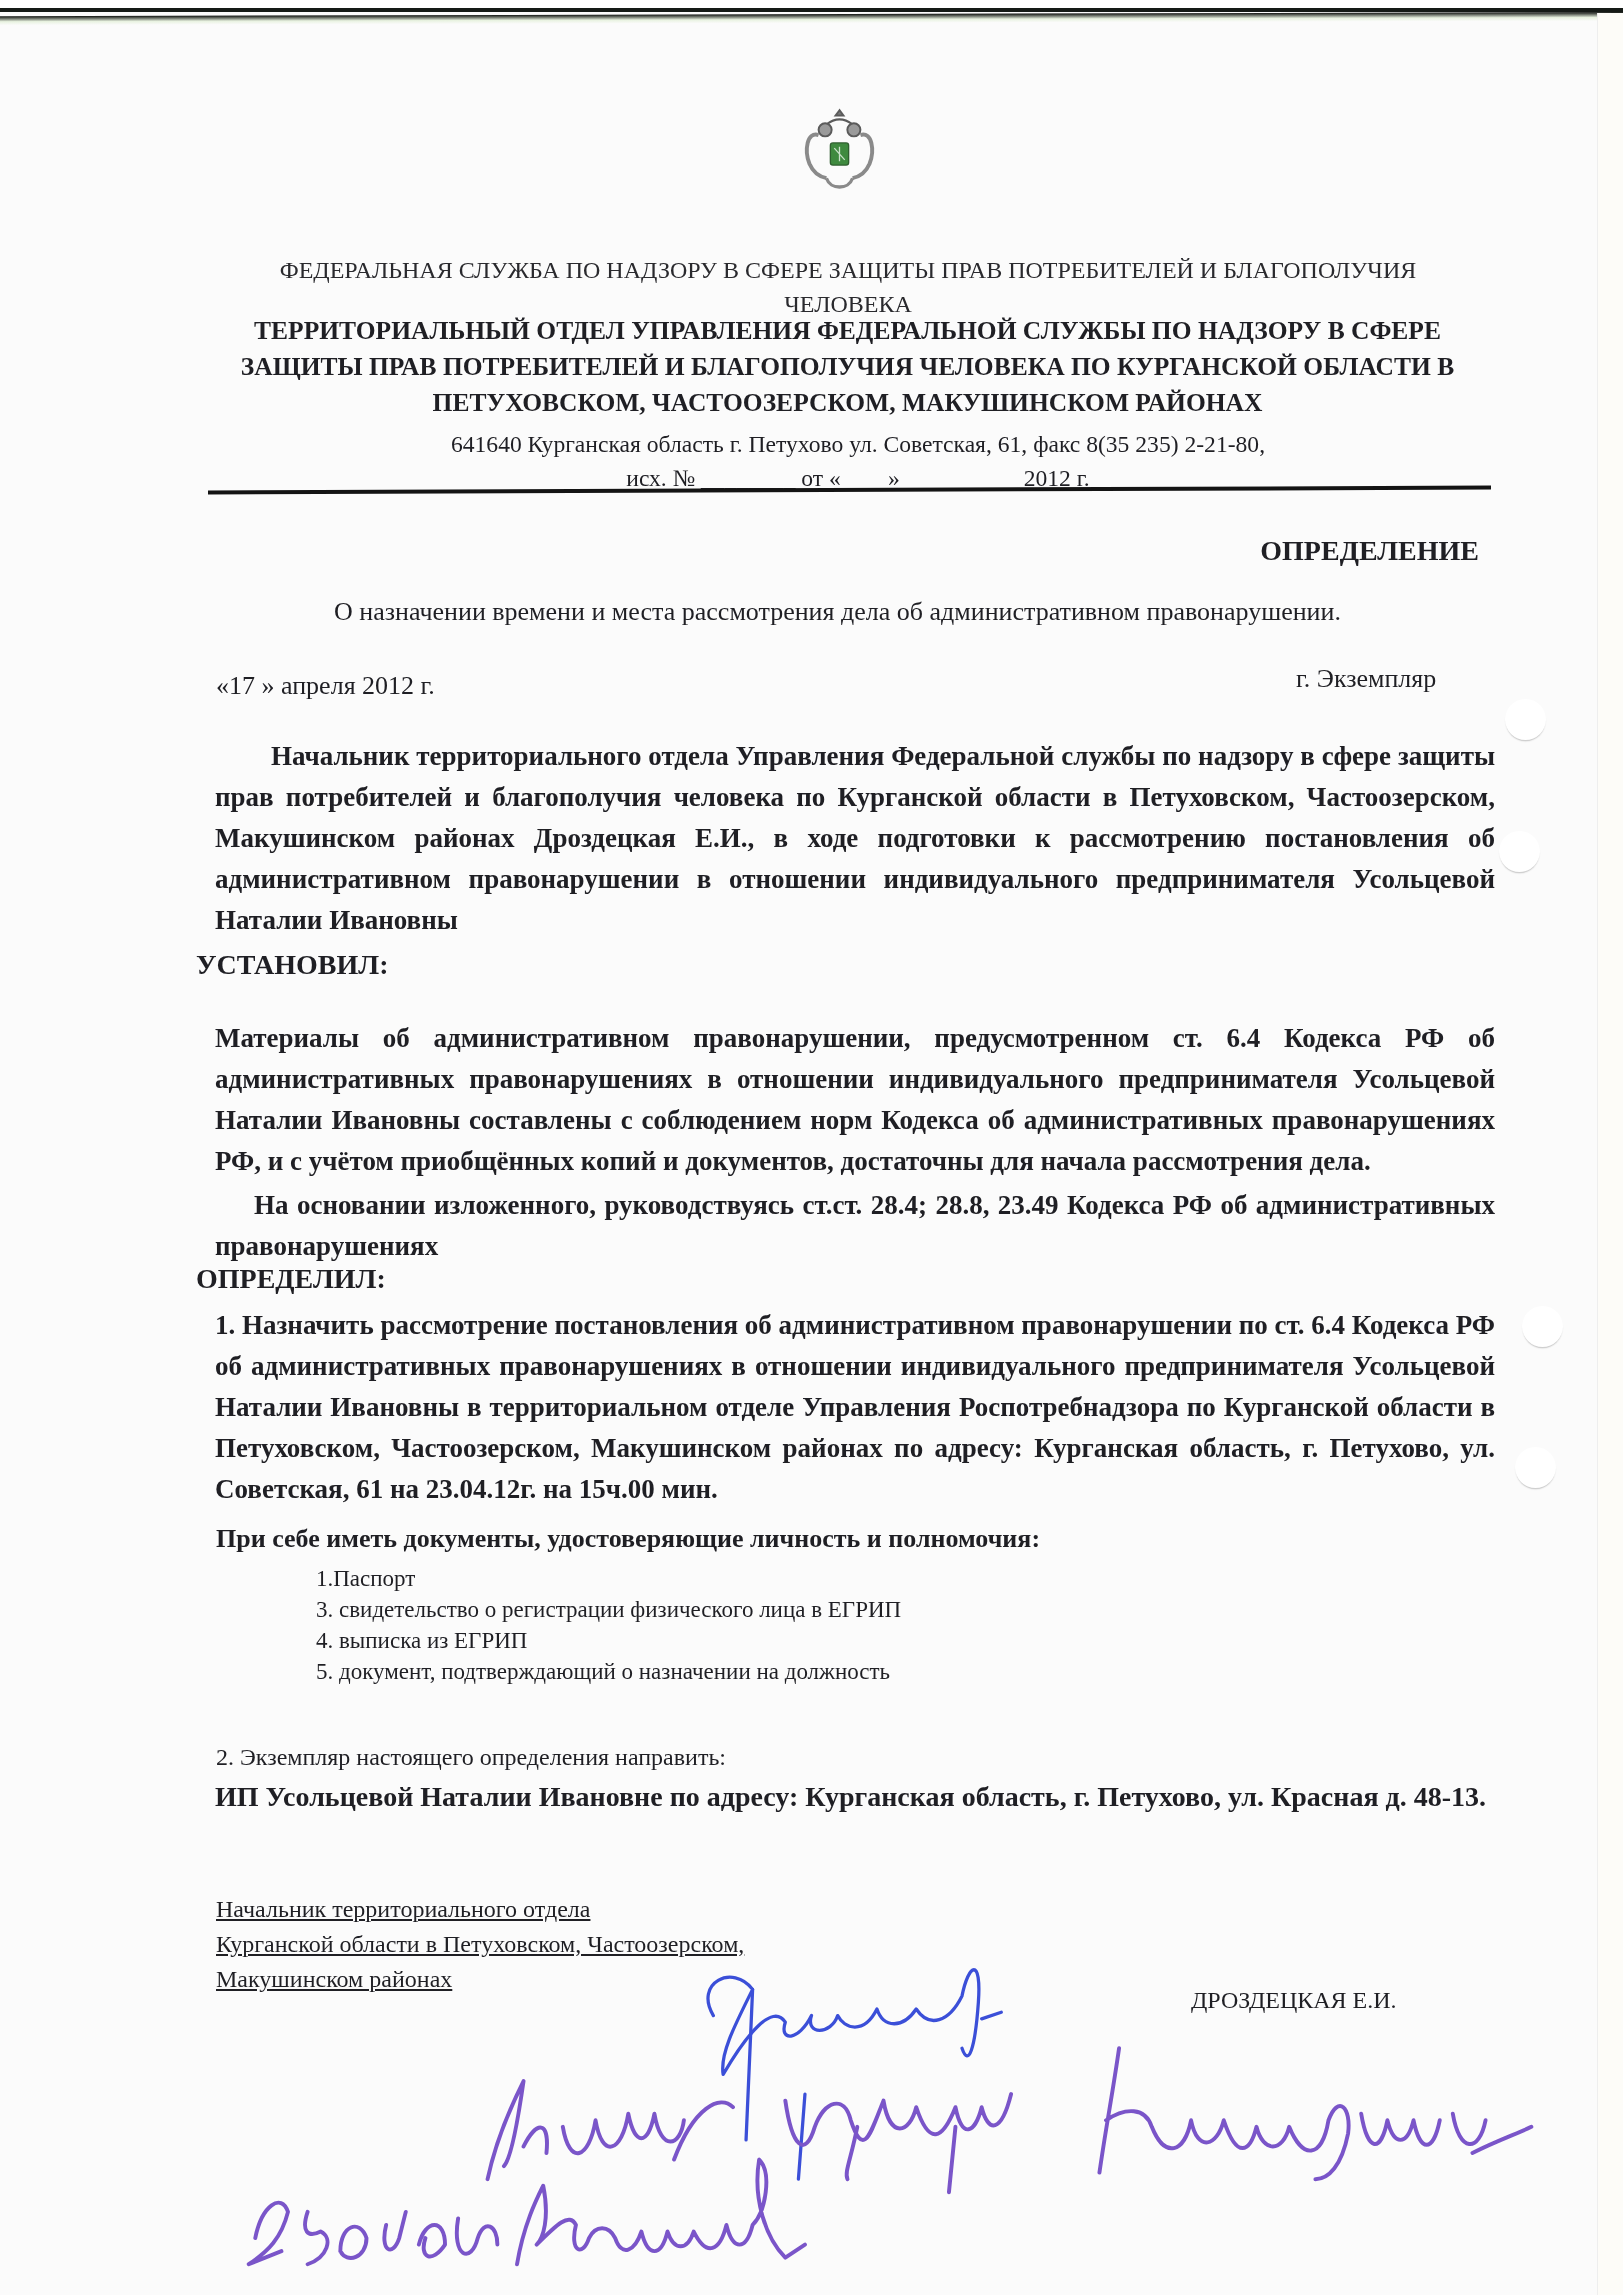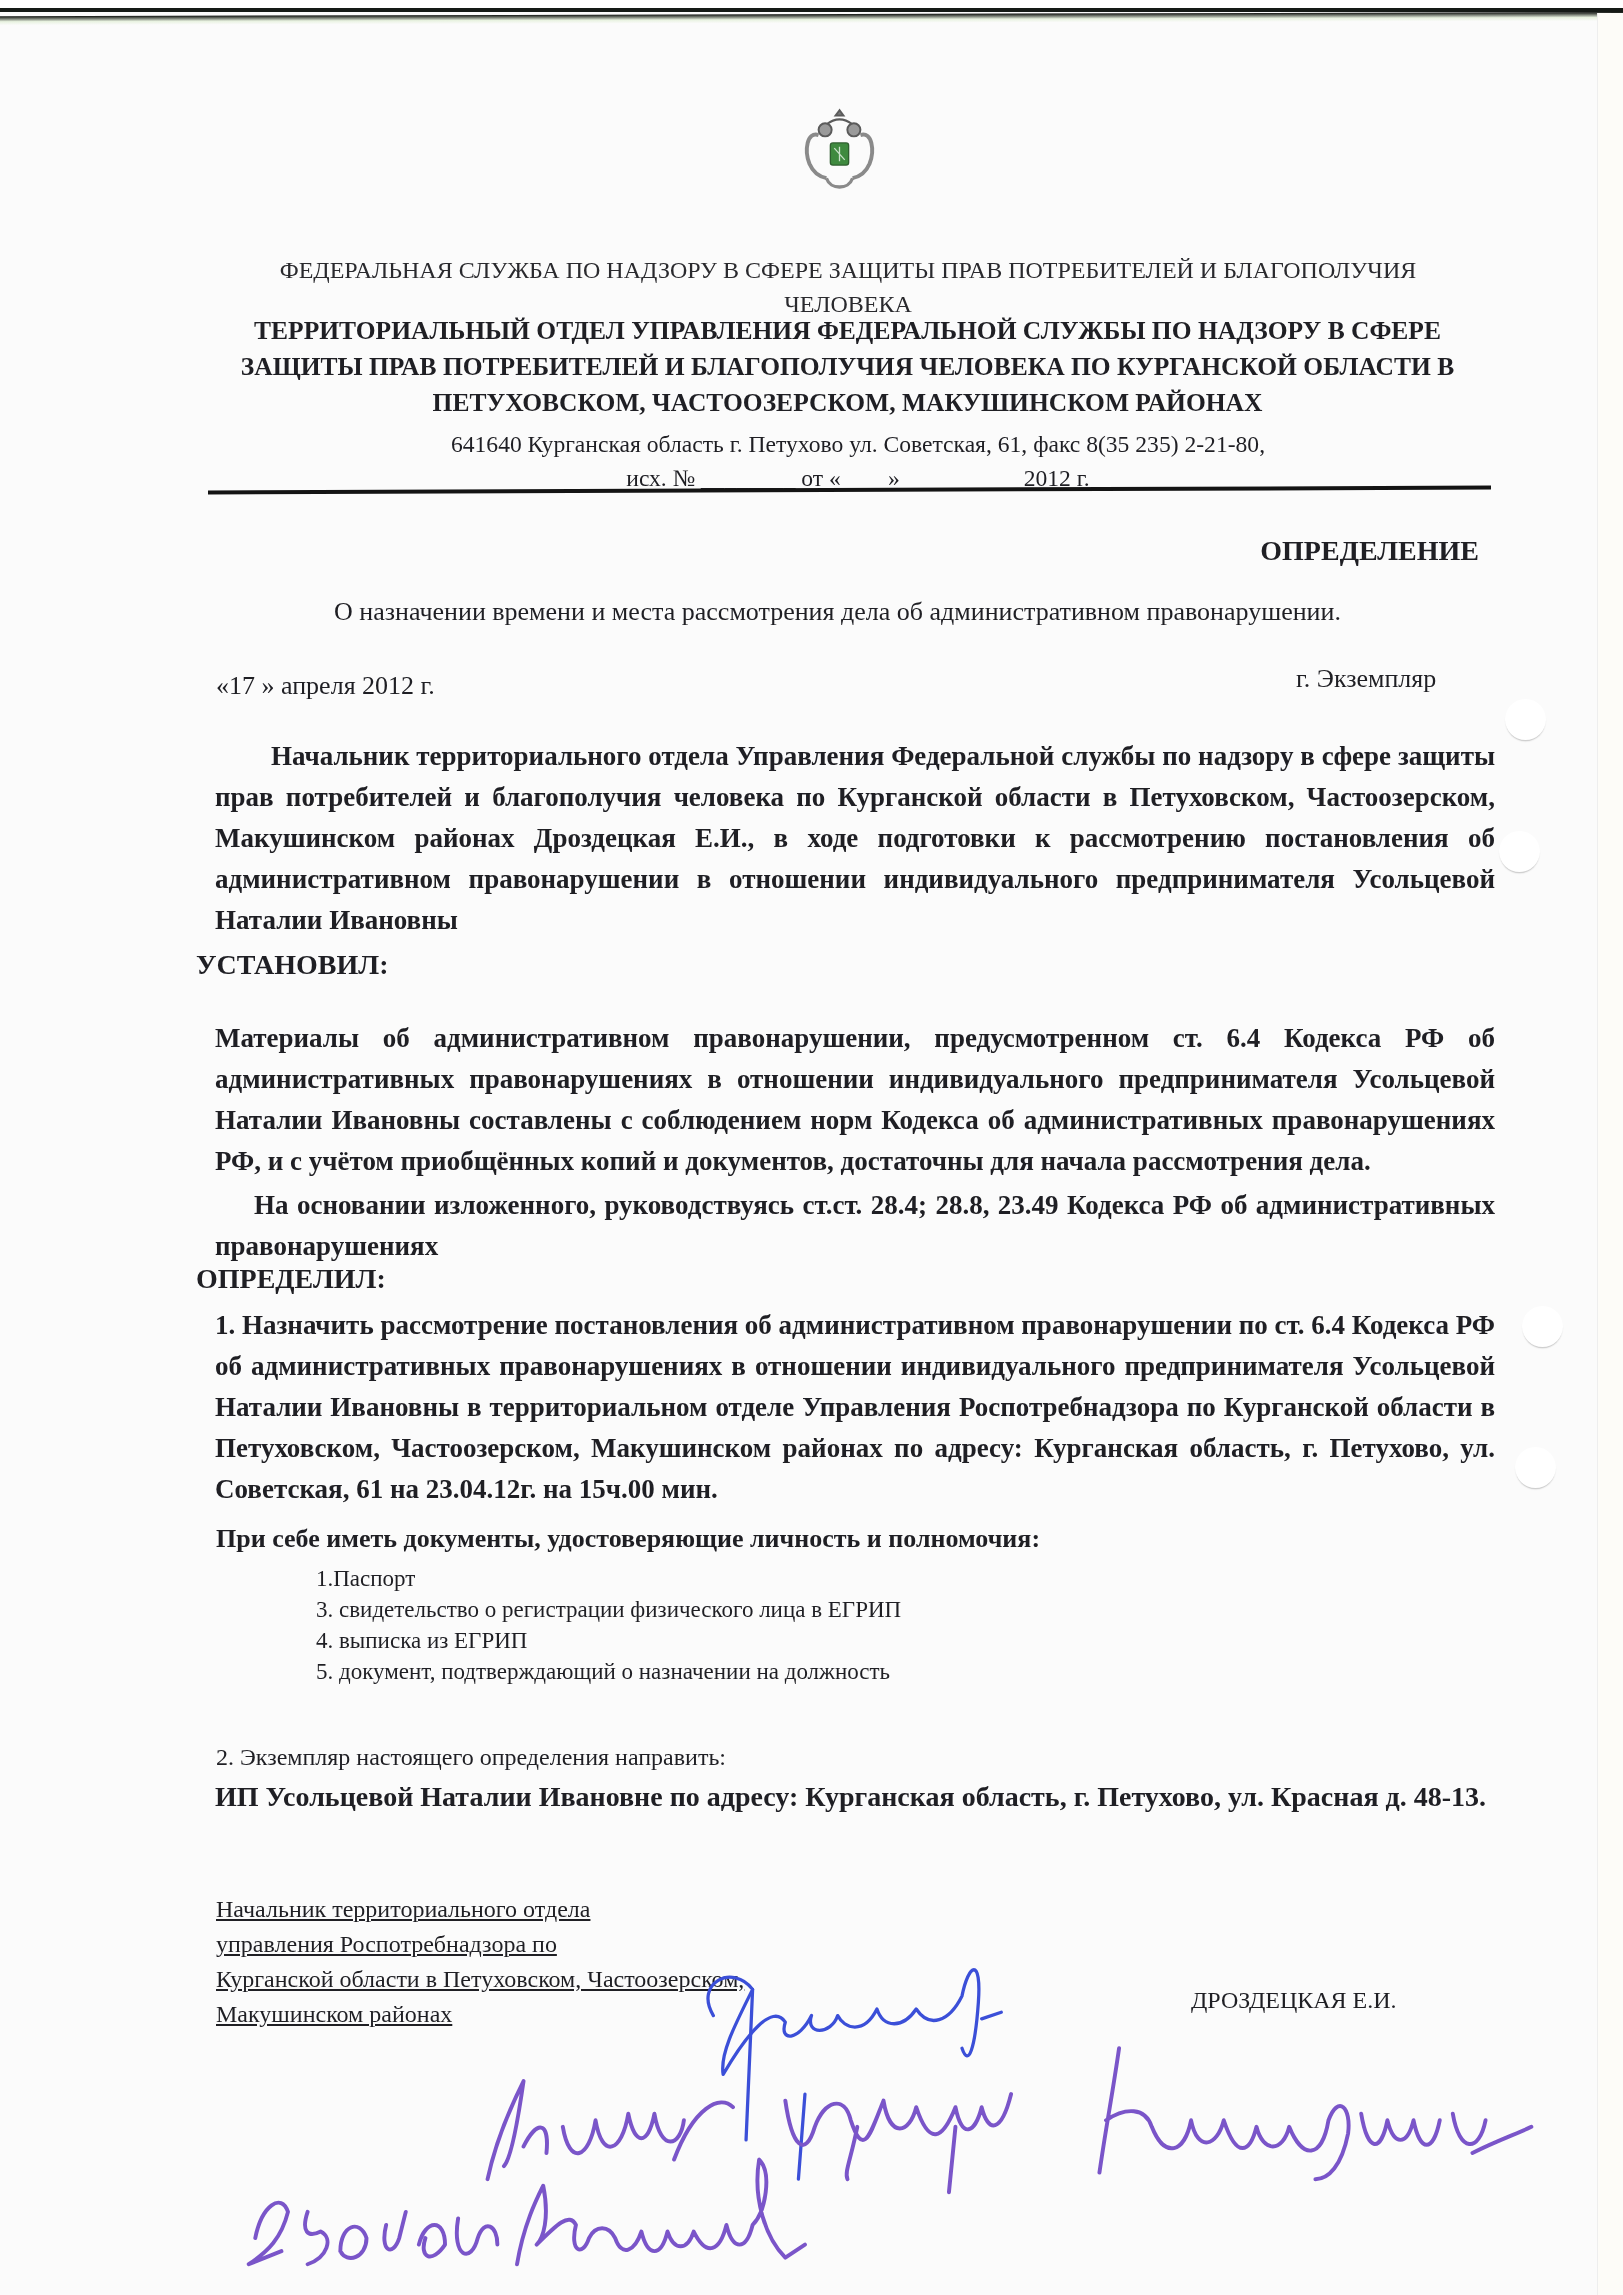--- a/index.html
+++ b/index.html
@@ -102,21 +102,20 @@
   <div>3. свидетельство о регистрации физического лица в ЕГРИП</div>
   <div>4. выписка из ЕГРИП</div>
   <div>5. документ, подтверждающий о назначении на должность</div>
 </div>
 
 <div class="abs" style="left:216px;top:1744px;font-size:24px">2. Экземпляр настоящего определения направить:</div>
 <div class="abs para" style="top:1775px;font-size:28px;line-height:44px">ИП Усольцевой Наталии Ивановне по адресу: Курганская область, г. Петухово, ул. Красная д. 48-13.</div>
 
 <div class="abs sig-block">
   <div>Начальник территориального отдела</div>
-  <div>управления Роспотребнадзора по</div>
   <div>Курганской области в Петуховском, Частоозерском,</div>
   <div>Макушинском районах</div>
 </div>
 <div class="abs sig-name">ДРОЗДЕЦКАЯ Е.И.</div>
 
 <svg class="ink" viewBox="0 0 2480 3507">
   <g stroke="#3b4fd8" stroke-width="5">
     <path d="M1090 3080 C1060 3030 1120 3000 1150 3040 C1120 3100 1100 3140 1105 3170 C1140 3110 1180 3060 1200 3090 C1190 3120 1220 3120 1240 3080 C1230 3110 1270 3110 1280 3080 C1290 3100 1320 3110 1340 3070 C1350 3100 1380 3100 1400 3070 C1420 3100 1450 3090 1470 3050 C1480 3000 1500 2990 1495 3060 C1490 3130 1480 3160 1470 3130 M1500 3085 L1530 3075"></path>
     <path d="M1150 3040 L1140 3270 M1230 3200 L1220 3330"></path>
   </g>

